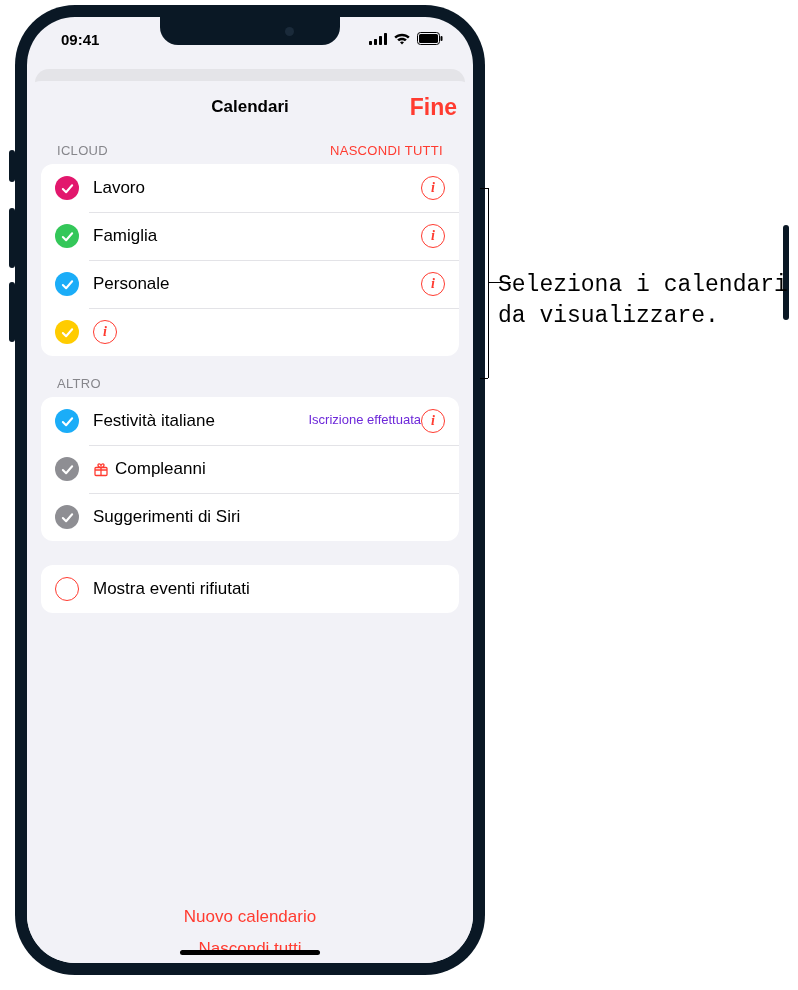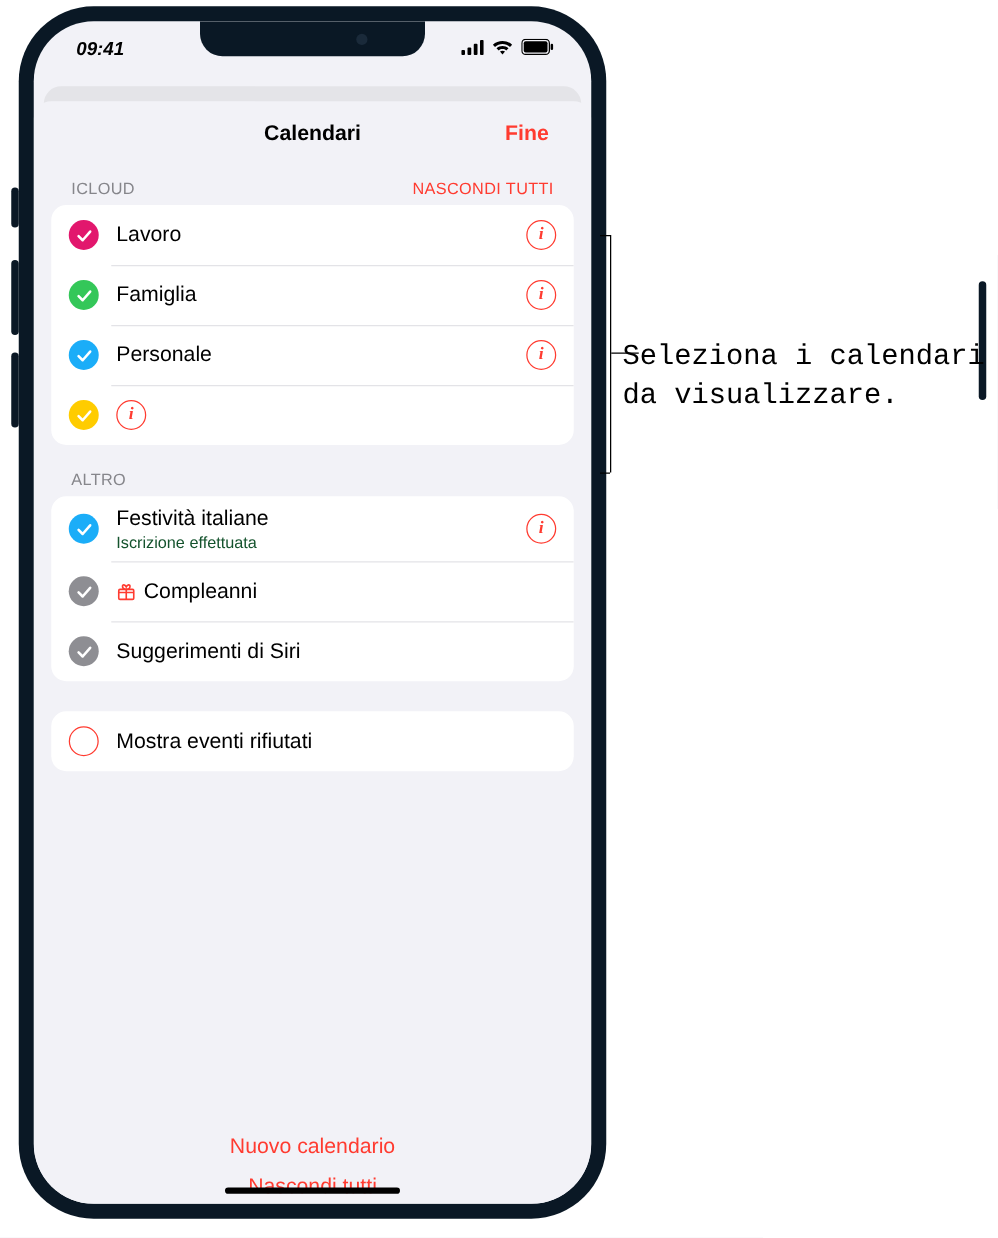--- a/index.html
+++ b/index.html
@@ -54,21 +54,20 @@
     }
     .statusbar {
       height: 44px;
       display: flex;
       align-items: center;
       justify-content: space-between;
       padding: 0 30px 0 34px;
       font-weight: 600;
       font-size: 15px;
       color: #000;
-      font-style: italic;
     }
     .status-icons {
       display: flex;
       align-items: center;
       gap: 6px;
     }
     .backdrop-sheet {
       position: absolute;
       top: 52px;
       left: 8px;
@@ -95,23 +94,23 @@
       justify-content: center;
       position: relative;
       border-bottom: 0;
     }
     .sheet-title {
       font-size: 17px;
       font-weight: 600;
     }
     .done-btn {
       position: absolute;
-      right: 34px;
+      right: 16px;
       color: #ff3b30;
-      font-size: 17px;
+      font-size: 23px;
       font-weight: 600;
     }
     .content {
       flex: 1;
       overflow-y: auto;
       padding: 0 14px;
     }
     .section-header {
       display: flex;
       justify-content: space-between;
@@ -157,24 +156,24 @@
       margin-right: 14px;
     }
     .check svg { width: 13px; height: 13px; }
     .row-label {
       font-size: 17px;
       color: #000;
       flex: 1;
     }
     .row-sub {
       font-size: 13px;
-      color: #14532d;
+      color: #6d28d9;
       margin-top: 1px;
     }
-    .row-textcol { flex: 1; display: flex; flex-direction: column; }
+    .row-textcol { flex: 1; display: flex; flex-direction: row; }
     .info-btn {
       width: 24px;
       height: 24px;
       border: 1.6px solid #ff3b30;
       border-radius: 50%;
       color: #ff3b30;
       display: flex;
       align-items: center;
       justify-content: center;
       font-family: Georgia, serif;

